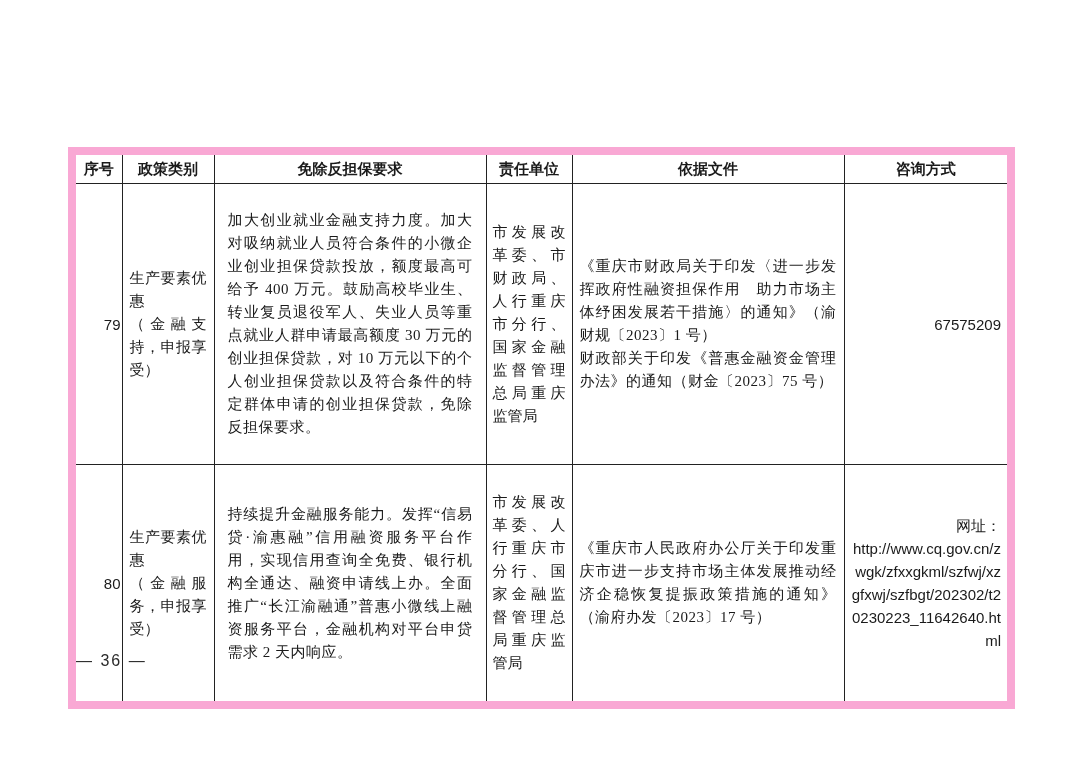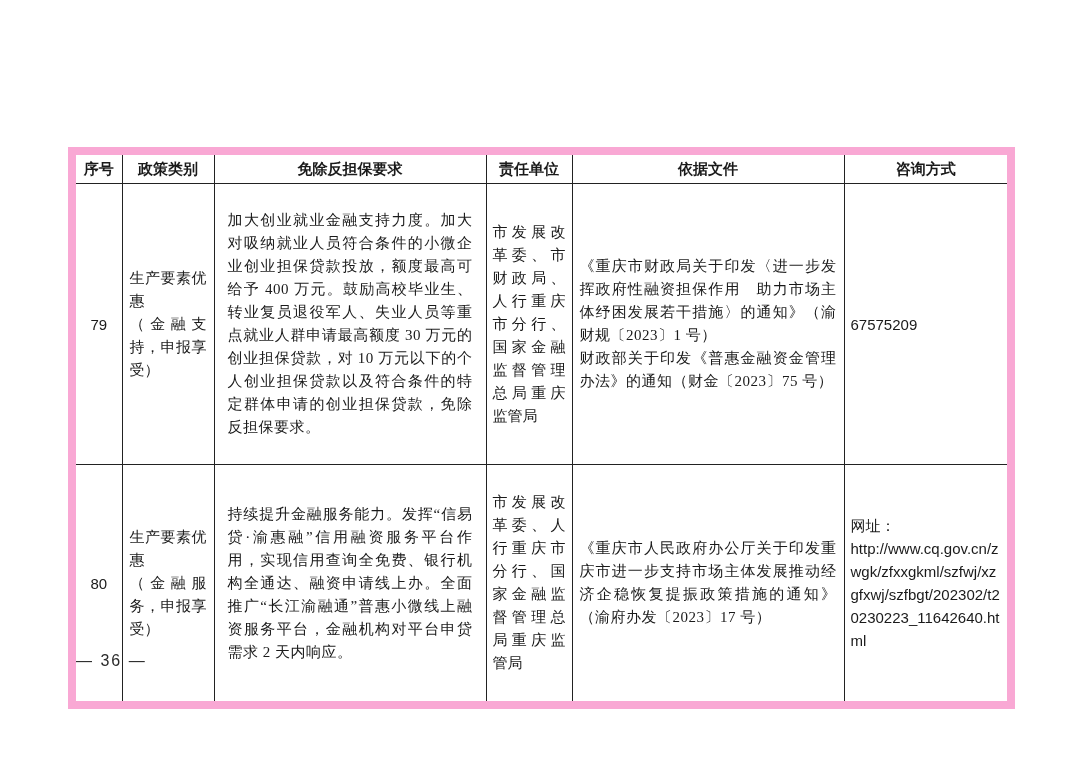--- a/index.html
+++ b/index.html
@@ -39,21 +39,21 @@
   tr.header-row th {
     height: 28px;
     font-weight: bold;
     text-align: center;
     padding: 0 2px;
     font-size: 15px;
   }
   tr.data-row-0 td { height: 278px; }
   tr.data-row-1 td { height: 234px; }
   td.cell-seq {
-    text-align: center;
+    text-align: right;
     font-family: "Liberation Sans", "DejaVu Sans", sans-serif;
     font-size: 15px;
   }
   td.cell-category {
     text-align: justify;
     padding: 0 7px;
     white-space: pre-wrap;
     line-break: strict;
   }
   td.cell-content {
@@ -68,21 +68,21 @@
     line-break: strict;
   }
   td.cell-basis {
     text-align: justify;
     padding: 0 7px;
     letter-spacing: 0.5px;
     white-space: pre-wrap;
     line-break: strict;
   }
   td.cell-contact {
-    text-align: left;
+    text-align: right;
     padding: 0 6px;
     font-family: "Liberation Sans", "DejaVu Sans", sans-serif;
     font-size: 14.5px;
     line-height: 24px;
     white-space: pre-wrap;
     word-break: break-all;
   }
   .page-number {
     position: absolute;
     left: 76px;

